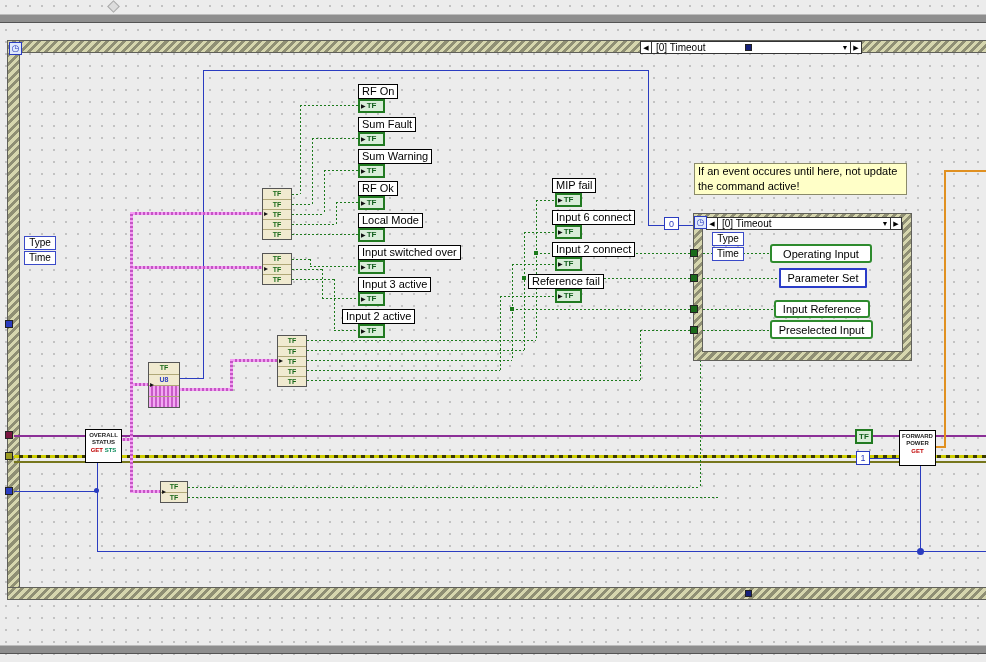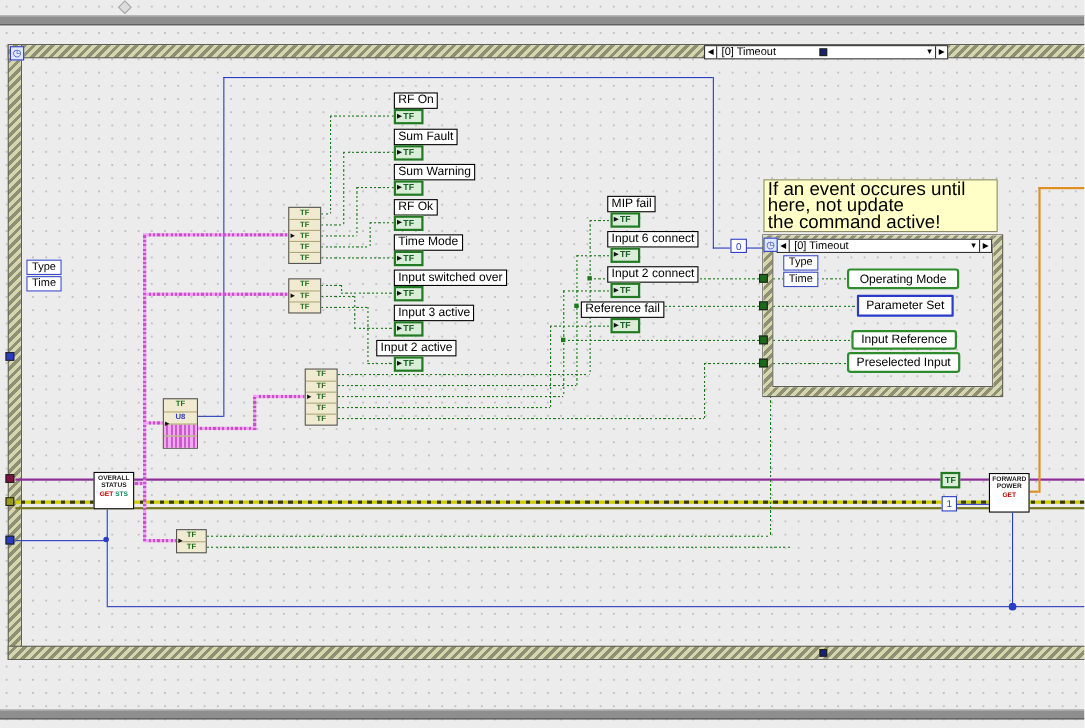--- a/index.html
+++ b/index.html
@@ -183,21 +183,21 @@
   <div class="abs lbl" style="left:358px;top:149px">Sum Warning</div>
   <div class="abs term" style="left:358px;top:164px">
     <span class="ta">▶</span>
       <span class="tt">TF</span>
   </div>
   <div class="abs lbl" style="left:358px;top:181px">RF Ok</div>
   <div class="abs term" style="left:358px;top:196px">
     <span class="ta">▶</span>
       <span class="tt">TF</span>
   </div>
-  <div class="abs lbl" style="left:358px;top:213px">Time Mode</div>
+  <div class="abs lbl" style="left:358px;top:213px">Local Mode</div>
   <div class="abs term" style="left:358px;top:228px">
     <span class="ta">▶</span>
       <span class="tt">TF</span>
   </div>
   <div class="abs lbl" style="left:358px;top:245px">Input switched over</div>
   <div class="abs term" style="left:358px;top:260px">
     <span class="ta">▶</span>
       <span class="tt">TF</span>
   </div>
   <div class="abs lbl" style="left:358px;top:277px">Input 3 active</div>
@@ -273,21 +273,21 @@
     <div class="tags"><span class="tag-red">GET</span> <span class="tag-grn">STS</span></div>
   </div>
   <div class="abs vi" style="left:899px;top:430px;width:37px;height:36px">
     <div class="l">FORWARD</div>
     <div class="l">POWER</div>
     <div class="tags"><span class="tag-red">GET</span></div>
   </div>
   <div class="abs tconst" style="left:855px;top:429px;width:18px;height:15px">TF</div>
   <div class="abs const" style="left:856px;top:451px;width:14px;height:14px">1</div>
 
-  <div class="abs" style="left:694px;top:163px;width:213px;height:48px;background:#ffffc8;border:1px solid #8a8a6a;font-size:17px;line-height:15px;padding:0 3px">
+  <div class="abs" style="left:694px;top:163px;width:213px;height:32px;background:#ffffc8;border:1px solid #8a8a6a;font-size:11px;line-height:15px;padding:0 3px">
     <div>If an event occures until here, not update</div>
     <div>the command active!</div>
   </div>
 
   <div class="abs evframe" style="left:694px;top:214px;width:217px;height:146px"></div>
   <div class="abs sel" style="left:706px;top:217px;width:196px">
     <div class="nav">◀</div>
     <div class="cap">[0] Timeout</div>
     <div class="dd">▼</div>
     <div class="nav navr">▶</div>
@@ -301,18 +301,18 @@
   <div class="abs tun" style="left:690px;top:326px;background:#1a6a1a"></div>
 
   <div class="abs gdh" style="left:703px;top:253px;width:67px"></div>
   <div class="abs gdh" style="left:703px;top:278px;width:76px"></div>
   <div class="abs gdh" style="left:703px;top:309px;width:71px"></div>
   <div class="abs gdh" style="left:703px;top:330px;width:67px"></div>
 
   <div class="abs blbl" style="left:712px;top:232px">Type</div>
   <div class="abs blbl" style="left:712px;top:247px">Time</div>
 
-  <div class="abs ctrl" style="left:770px;top:244px;width:102px;height:19px">Operating Mode</div>
+  <div class="abs ctrl" style="left:770px;top:244px;width:102px;height:19px">Operating Input</div>
   <div class="abs ctrl blue" style="left:779px;top:268px;width:88px;height:20px">Parameter Set</div>
   <div class="abs ctrl" style="left:774px;top:300px;width:96px;height:18px">Input Reference</div>
   <div class="abs ctrl" style="left:770px;top:320px;width:103px;height:19px">Preselected Input</div>
 
 </div>
 
 </body></html>

